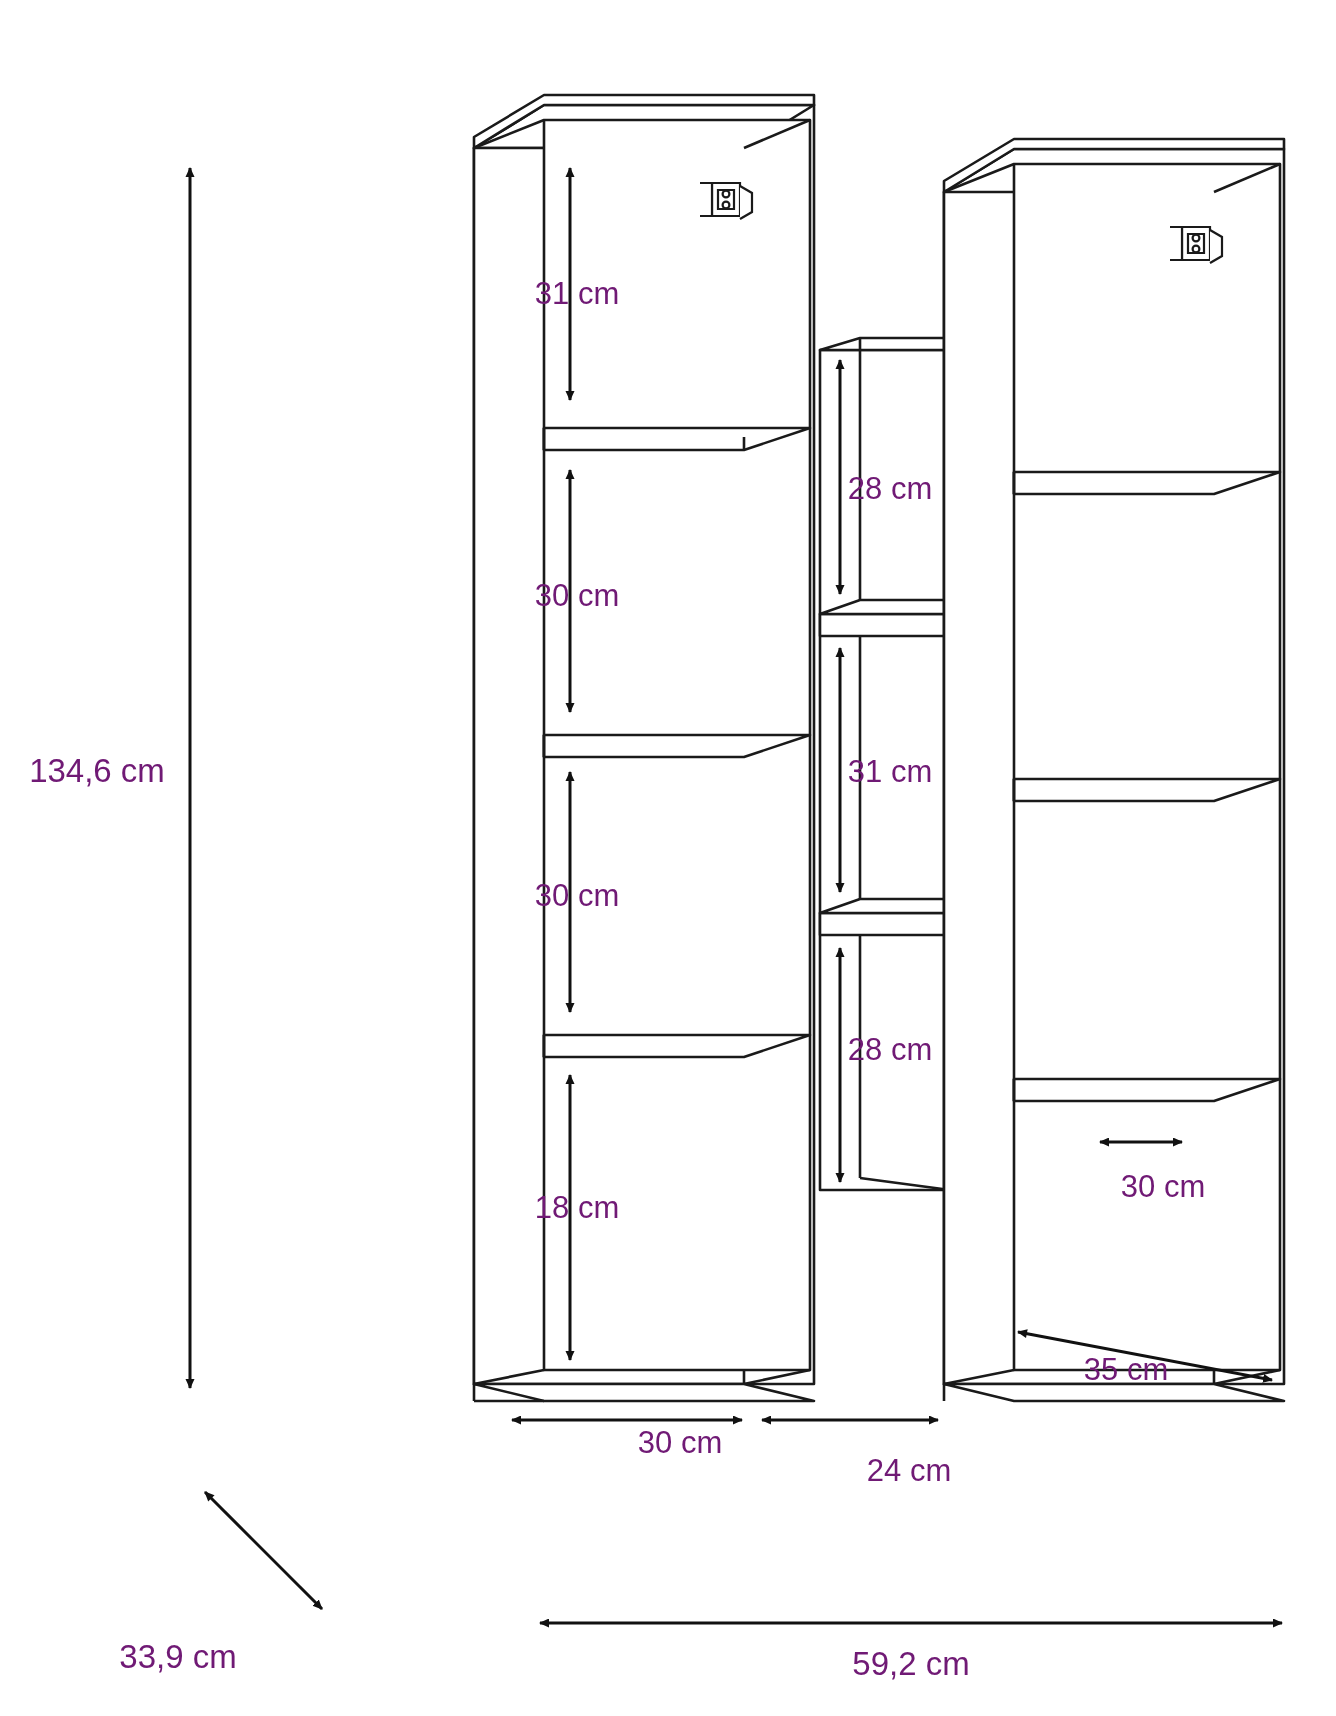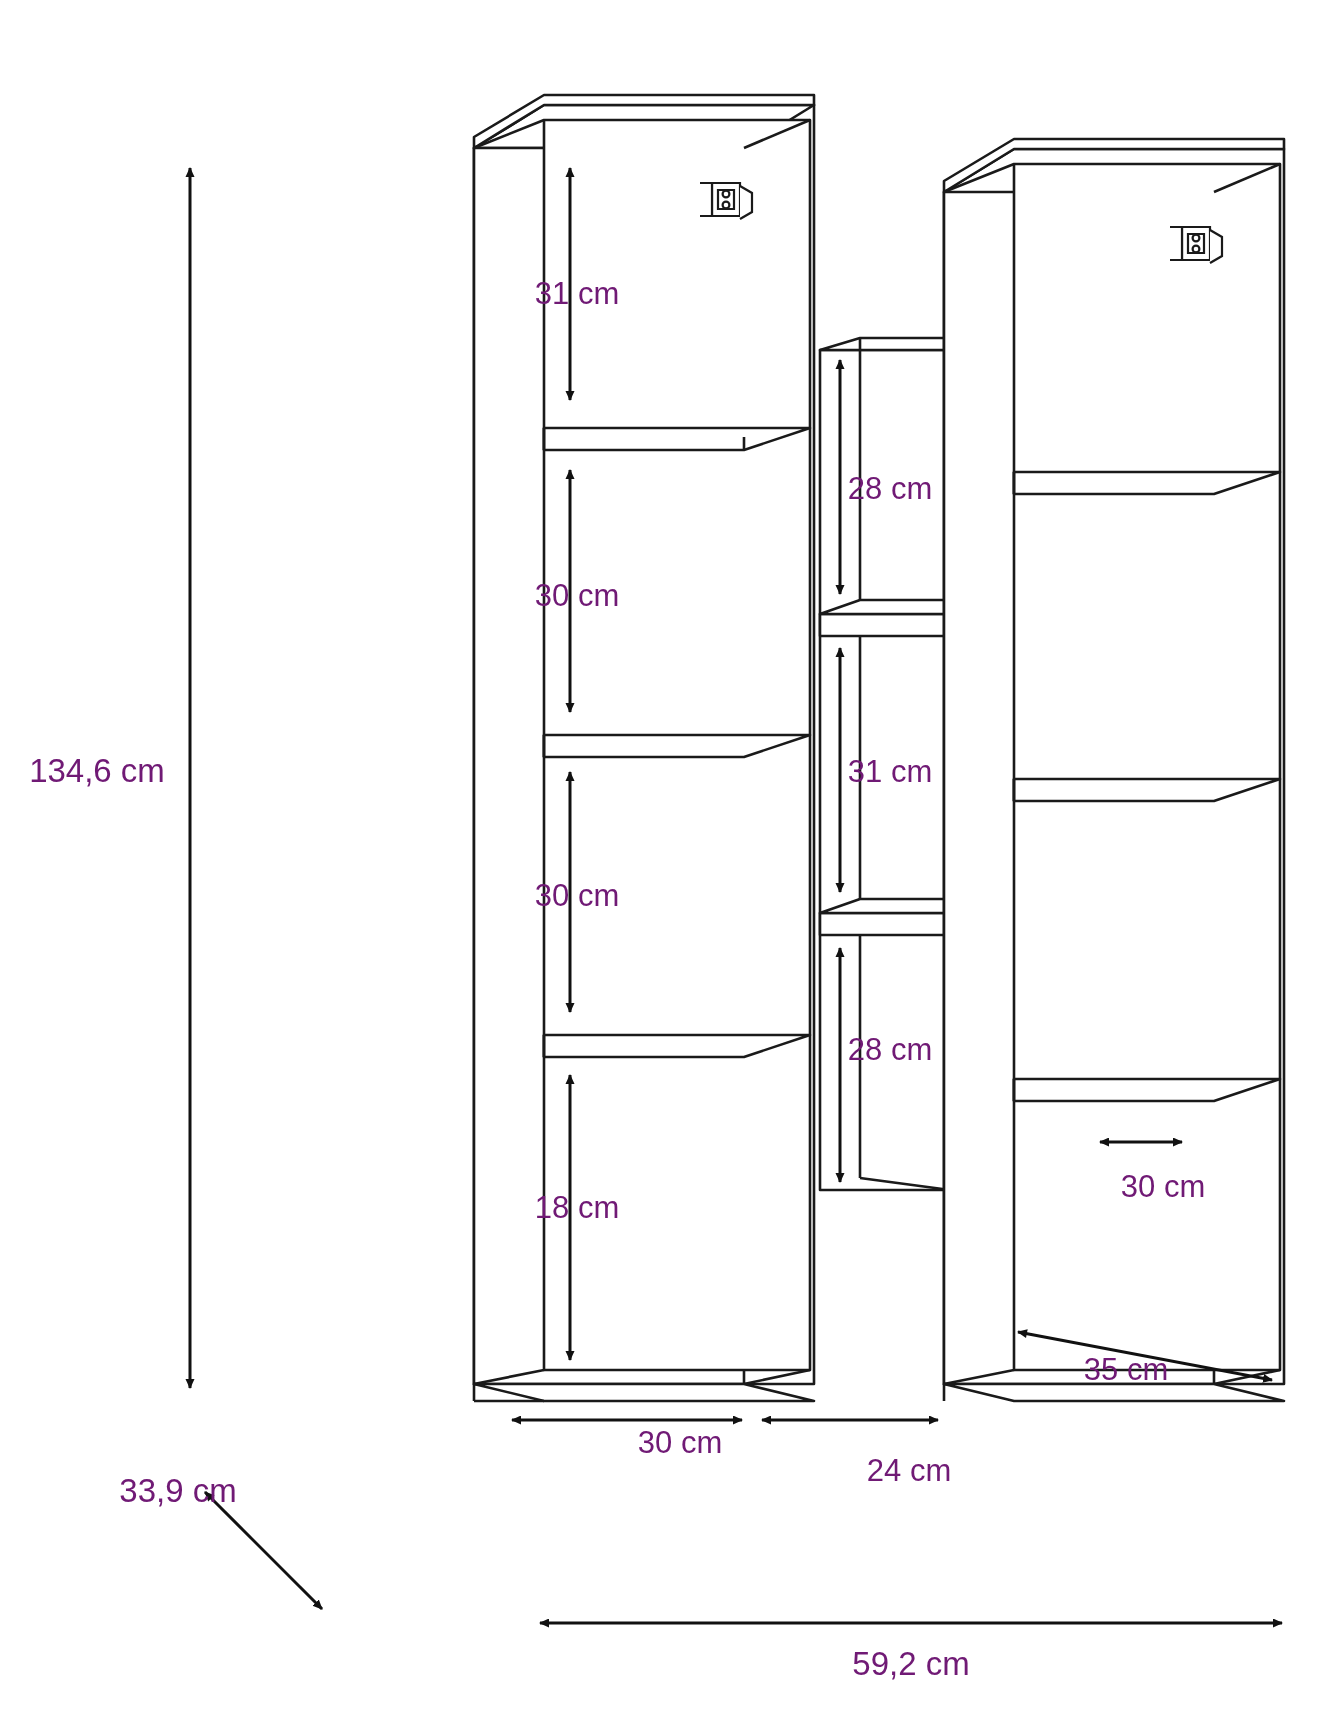--- a/index.html
+++ b/index.html
@@ -160,21 +160,21 @@
       <line x1="762" y1="1420" x2="938" y2="1420" marker-start="url(#arrowStart)" marker-end="url(#arrowEnd)"></line>
 
       <line x1="1018" y1="1332" x2="1272" y2="1380" marker-start="url(#arrowStart)" marker-end="url(#arrowEnd)"></line>
 
       <line x1="1100" y1="1142" x2="1182" y2="1142" marker-start="url(#arrowStart)" marker-end="url(#arrowEnd)"></line>
     </g>
   </svg>
 
   <div class="dim-label big center" style="left:97px; top:748px;margin-top:22px;">134,6 cm</div>
 
-  <div class="dim-label big center" style="left:178px; top:1490px;text-align:center;">33,9 cm</div>
+  <div class="dim-label big center" style="left:178px; top:1656px;text-align:center;">33,9 cm</div>
 
   <div class="dim-label big center" style="left:911px; top:1663px;">59,2 cm</div>
 
   <div class="dim-label center" style="left:577px; top:293px;">31 cm</div>
   <div class="dim-label center" style="left:577px; top:595px;">30 cm</div>
   <div class="dim-label center" style="left:577px; top:895px;">30 cm</div>
   <div class="dim-label center" style="left:577px; top:1207px;">18 cm</div>
 
   <div class="dim-label center" style="left:890px; top:488px;">28 cm</div>
   <div class="dim-label center" style="left:890px; top:771px;">31 cm</div>

